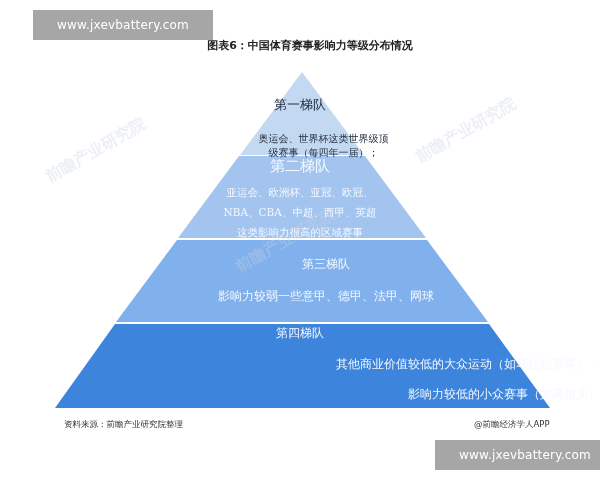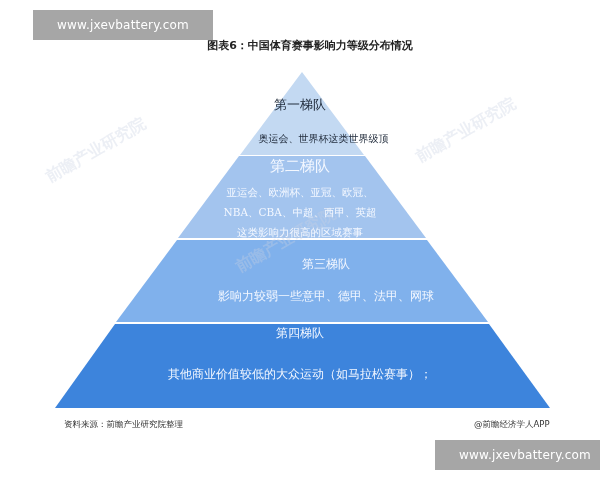--- a/index.html
+++ b/index.html
@@ -53,20 +53,21 @@
 </svg>
 
 <div class="watermark" style="left:40px; top:140px;">前瞻产业研究院</div>
 <div class="watermark" style="left:410px; top:120px;">前瞻产业研究院</div>
 <div class="watermark" style="left:230px; top:230px;">前瞻产业研究院</div>
 
 <div class="tier-text t1" style="top:96px;">
   <div class="tier-heading">第一梯队</div>
   <div class="tier-body" style="margin-top:18px;margin-left:47px;">
     <div>奥运会、世界杯这类世界级顶</div>
+    <div>级赛事（每四年一届）；</div>
   </div>
 </div>
 
 <div class="tier-text t2" style="top:157px;">
   <div class="tier-heading" style="font-size:15px;">第二梯队</div>
   <div class="tier-body" style="margin-top:6px; line-height:20px; font-size:10.5px;">
     <div>亚运会、欧洲杯、亚冠、欧冠、</div>
     <div>NBA、CBA、中超、西甲、英超</div>
     <div>这类影响力很高的区域赛事</div>
   </div>
@@ -74,21 +75,22 @@
 
 <div class="tier-text t3" style="top:256px;padding-left:26px;">
   <div class="tier-heading">第三梯队</div>
   <div class="tier-body" style="margin-top:14px; line-height:18px; font-size:12px;">
     <div>影响力较弱一些意甲、德甲、法甲、网球</div>
   </div>
 </div>
 
 <div class="tier-text t4" style="top:325px;">
   <div class="tier-heading">第四梯队</div>
-  <div class="tier-body" style="margin-top:24px; font-size:12px;">
+  <div class="tier-body" style="margin-top:14px; font-size:12px;text-align:right;">
     <div>其他商业价值较低的大众运动（如马拉松赛事）；</div>
+    <div style="margin-top:13px;">影响力较低的小众赛事（如高尔夫）</div>
   </div>
 </div>
 
 <div class="footer-text" style="left:64px;">资料来源：前瞻产业研究院整理</div>
 <div class="footer-text" style="left:474px;">@前瞻经济学人APP</div>
 
 <div id="badge-bottom" class="site-badge">www.jxevbattery.com</div>
 
 </body></html>

